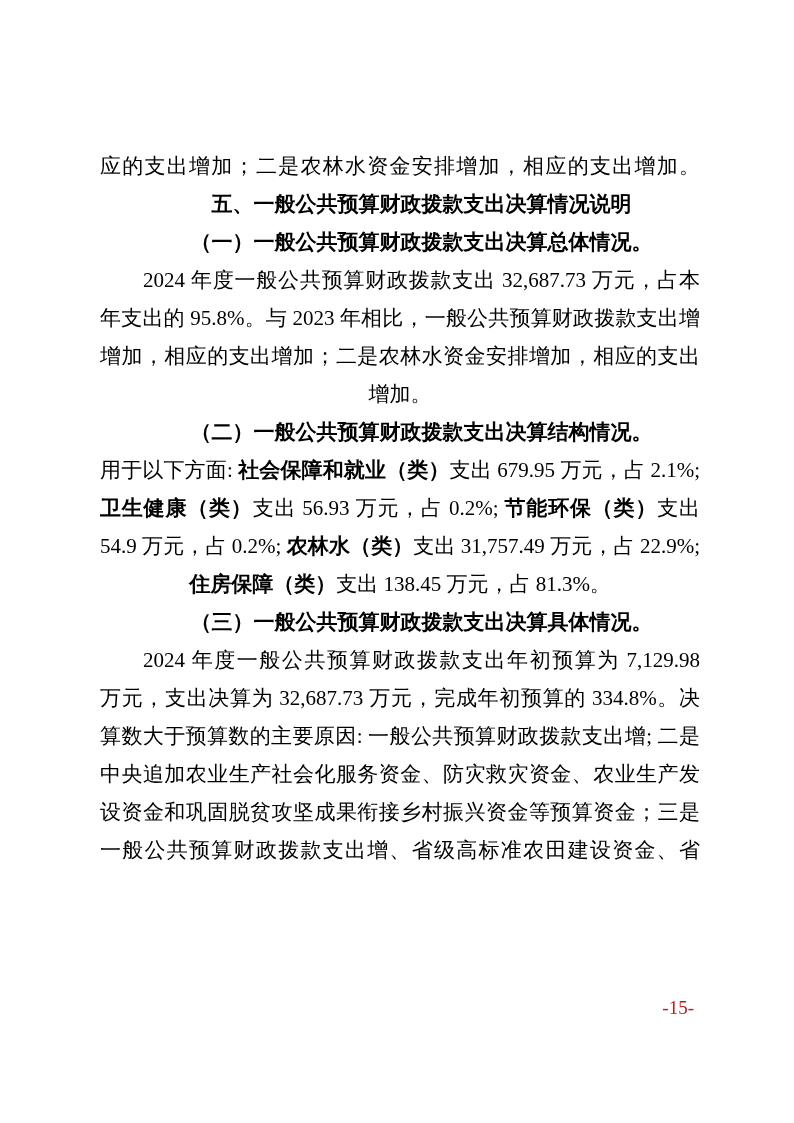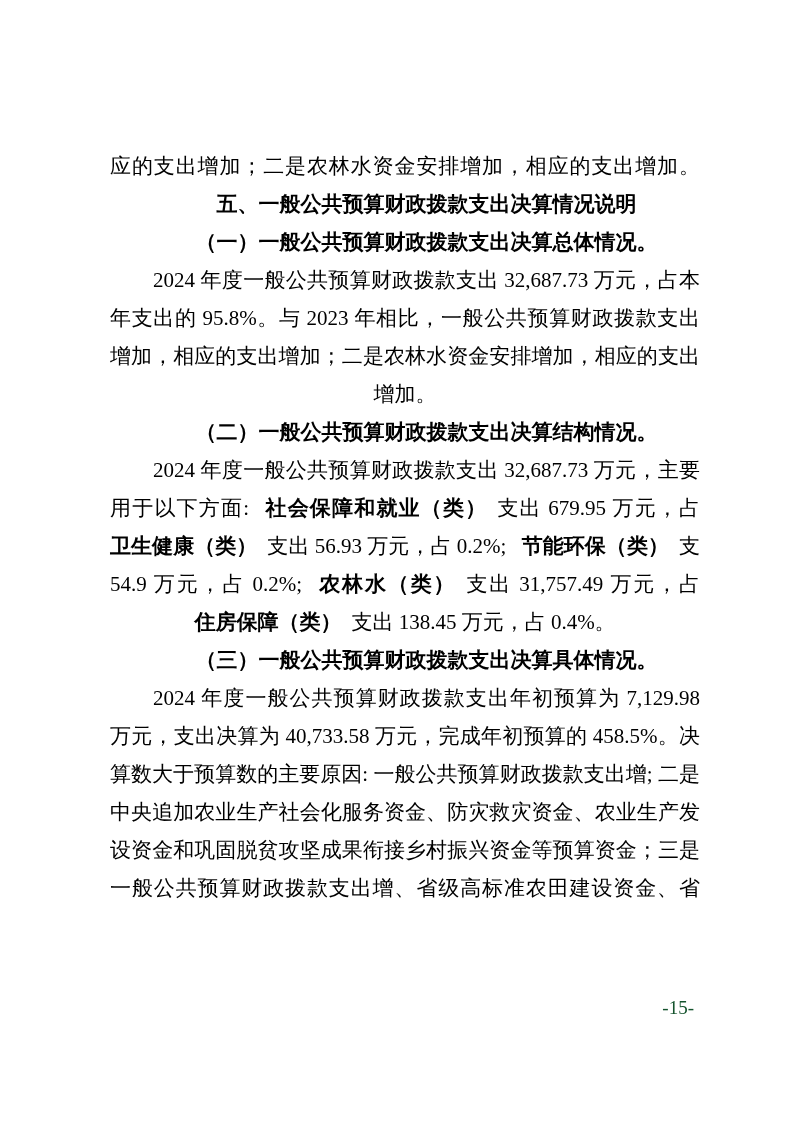--- a/index.html
+++ b/index.html
@@ -35,56 +35,54 @@
   }
   .line.ind {
     padding-left: 43px;
   }
   .line.h {
     font-family: "Liberation Sans", "DejaVu Sans", sans-serif;
     font-weight: 700;
   }
   .run {
     font-weight: inherit;
-    margin-left: 10px;
   }
   .run.rb {
     font-family: "Liberation Sans", "DejaVu Sans", sans-serif;
     font-weight: 700;
   }
   .page-number {
     position: absolute;
     top: 997px;
     right: 100px;
     font-size: 19px;
     line-height: 22px;
     font-family: "Liberation Serif", "DejaVu Serif", serif;
-    color: #14532d;
+    color: #b91c1c;
   }
 </style>
 </head>
 <body>
 
 <div class="page">
   <div class="doc-body">
       <div class="line j"><span class="run">应的支出增加；二是农林水资金安排增加，相应的支出增加。</span></div>
       <div class="line ind h"><span class="run rb">五、一般公共预算财政拨款支出决算情况说明</span></div>
       <div class="line ind h"><span class="run rb">（一）一般公共预算财政拨款支出决算总体情况。</span></div>
       <div class="line j ind"><span class="run">2024 年度一般公共预算财政拨款支出 32,687.73 万元，占本</span></div>
       <div class="line j"><span class="run">年支出的 95.8%。与 2023 年相比，一般公共预算财政拨款支出增</span></div>
       <div class="line j"><span class="run">增加，相应的支出增加；二是农林水资金安排增加，相应的支出</span></div>
       <div class="line"><span class="run">增加。</span></div>
       <div class="line ind h"><span class="run rb">（二）一般公共预算财政拨款支出决算结构情况。</span></div>
-      <div class="line j ind"><span class="run">2024 年度一般公共预算财政拨款支出 32,687.73 万元，主要</span></div>
       <div class="line j"><span class="run">用于以下方面: </span><span class="run rb">社会保障和就业（类）</span><span class="run">支出 679.95 万元，占 2.1%;</span></div>
       <div class="line j"><span class="run rb">卫生健康（类）</span><span class="run">支出 56.93 万元，占 0.2%; </span><span class="run rb">节能环保（类）</span><span class="run">支出</span></div>
       <div class="line j"><span class="run">54.9 万元，占 0.2%; </span><span class="run rb">农林水（类）</span><span class="run">支出 31,757.49 万元，占 22.9%;</span></div>
-      <div class="line"><span class="run rb">住房保障（类）</span><span class="run">支出 138.45 万元，占 0.4%。</span></div>
+      <div class="line"><span class="run rb">住房保障（类）</span><span class="run">支出 138.45 万元，占 81.3%。</span></div>
       <div class="line ind h"><span class="run rb">（三）一般公共预算财政拨款支出决算具体情况。</span></div>
       <div class="line j ind"><span class="run">2024 年度一般公共预算财政拨款支出年初预算为 7,129.98</span></div>
-      <div class="line j"><span class="run">万元，支出决算为 40,733.58 万元，完成年初预算的 458.5%。决</span></div>
+      <div class="line j"><span class="run">万元，支出决算为 32,687.73 万元，完成年初预算的 334.8%。决</span></div>
       <div class="line j"><span class="run">算数大于预算数的主要原因: 一般公共预算财政拨款支出增; 二是</span></div>
       <div class="line j"><span class="run">中央追加农业生产社会化服务资金、防灾救灾资金、农业生产发</span></div>
       <div class="line j"><span class="run">设资金和巩固脱贫攻坚成果衔接乡村振兴资金等预算资金；三是</span></div>
       <div class="line j"><span class="run">一般公共预算财政拨款支出增、省级高标准农田建设资金、省</span></div>
     </div>
   <div class="page-number">-15-</div>
 </div>
 
 </body></html>

